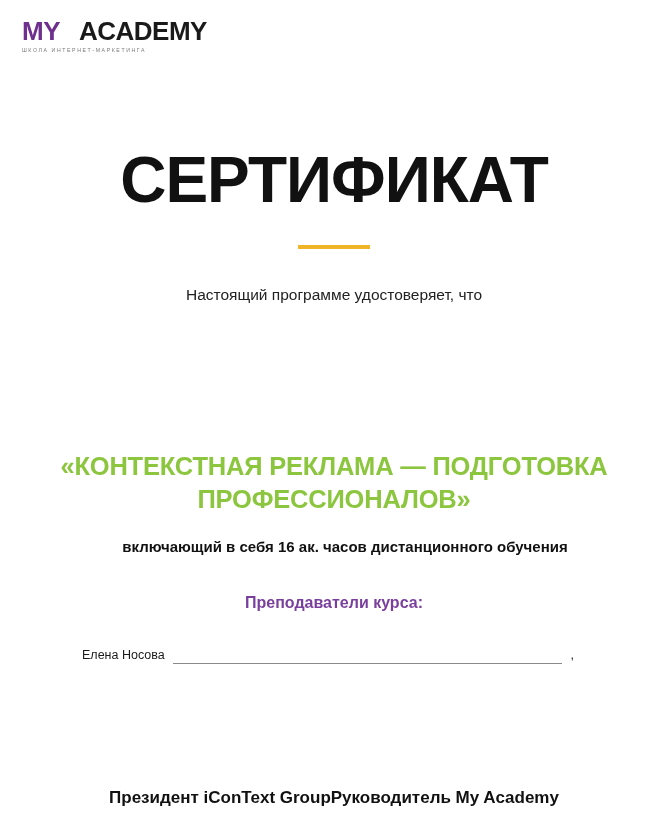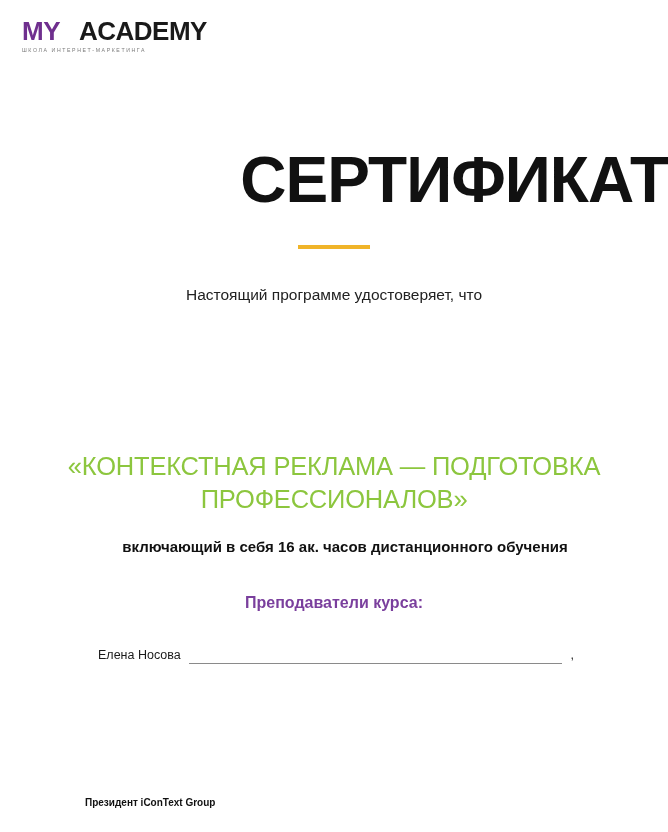--- a/index.html
+++ b/index.html
@@ -65,21 +65,21 @@
     opacity: 0.55;
     z-index: -1;
   }
 
   
   .title {
     position: absolute;
     left: 0;
     right: 0;
     top: 148px;
-    text-align: right;
+    text-align: center;
     font-size: 64px;
     font-weight: bold;
     letter-spacing: -1px;
     color: #111111;
     line-height: 1;
   }
 
   .divider {
     position: absolute;
     left: 50%;
@@ -122,21 +122,21 @@
     color: #222222;
   }
 
   .course-name {
     position: absolute;
     left: 40px;
     right: 40px;
     top: 450px;
     text-align: center;
     font-size: 25.5px;
-    font-weight: normal;
+    font-weight: bold;
     color: #8cc63e;
     line-height: 1.28;
     letter-spacing: -0.2px;
   }
 
   .hours {
     position: absolute;
     left: 0;
     right: 0;
     top: 538px;
@@ -153,21 +153,21 @@
     right: 0;
     top: 594px;
     text-align: center;
     font-size: 16px;
     font-weight: bold;
     color: #7a3f9d;
   }
 
   .teachers-row {
     position: absolute;
-    left: 98px;
+    left: 82px;
     right: 85px;
     top: 648px;
     display: flex;
     align-items: flex-end;
     justify-content: center;
     font-size: 12.5px;
     color: #1a1a1a;
   }
   .teacher {
     display: flex;
@@ -188,22 +188,22 @@
     padding: 0 9px 2px 9px;
     font-size: 12.5px;
   }
 
   .footer {
     position: absolute;
     left: 85px;
     right: 85px;
     bottom: 24px;
     display: flex;
-    justify-content: space-between;
-    font-size: 10px;
+    justify-content: center;
+    font-size: 17px;
     font-weight: bold;
     color: #111111;
   }
 </style>
 </head>
 <body>
 
 <div class="certificate">
 
   <div class="logo">
@@ -233,15 +233,16 @@
   <div class="teachers-row">
     <div class="teacher">
       <span class="teacher-name">Елена Носова</span>
       <span class="sig-line"></span>
     </div>
     <span class="teacher-sep">,</span>
   </div>
 
   <div class="footer">
     <span>Президент iConText Group</span>
+    <span>Руководитель My Academy</span>
   </div>
 
 </div>
 
 </body></html>

